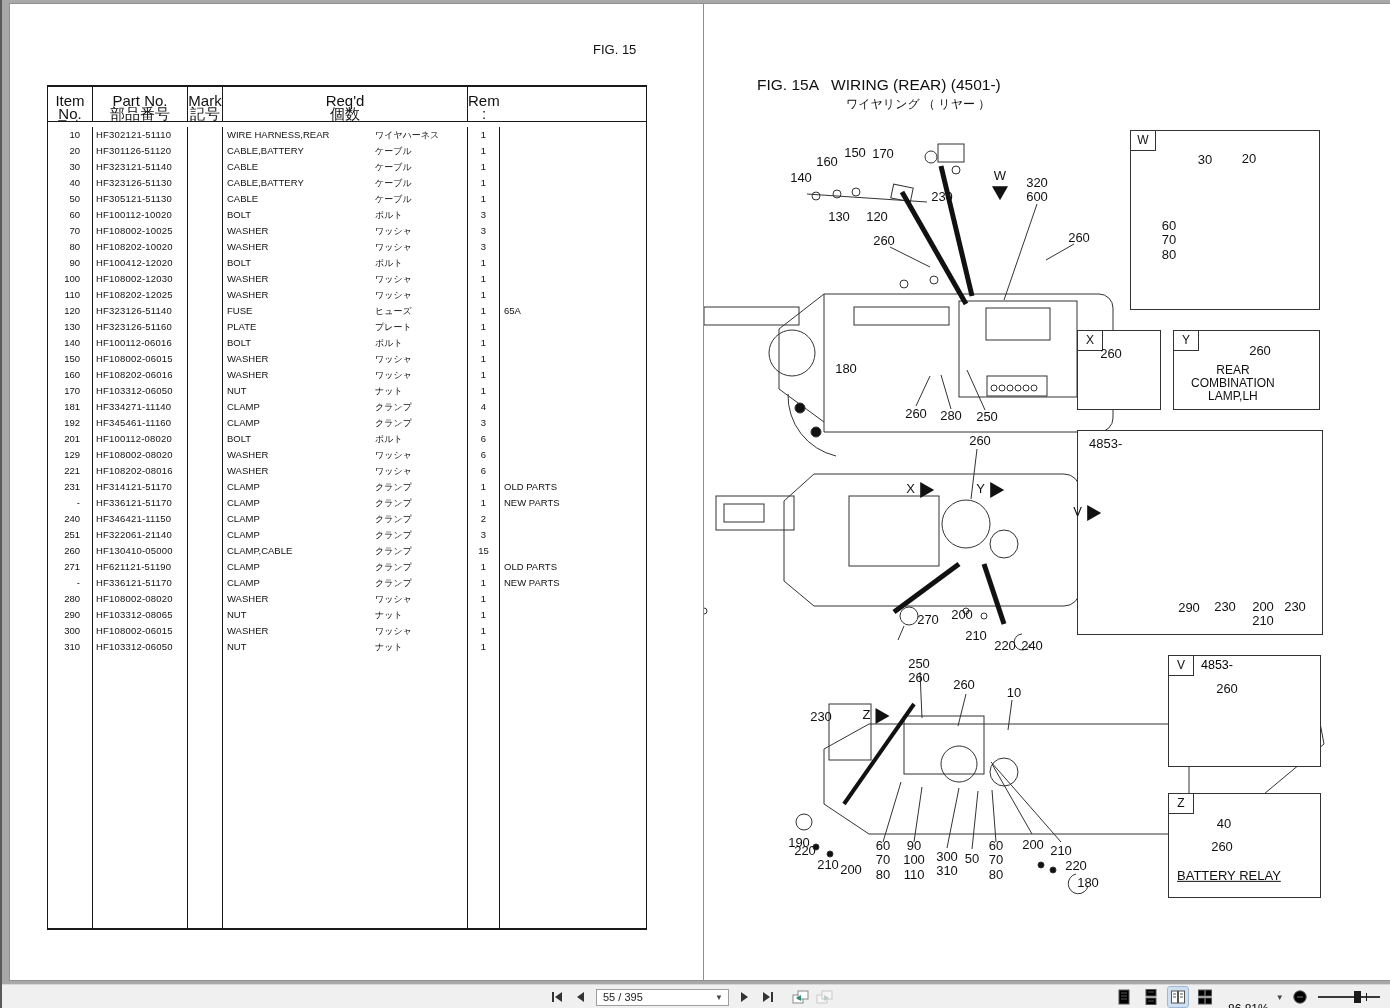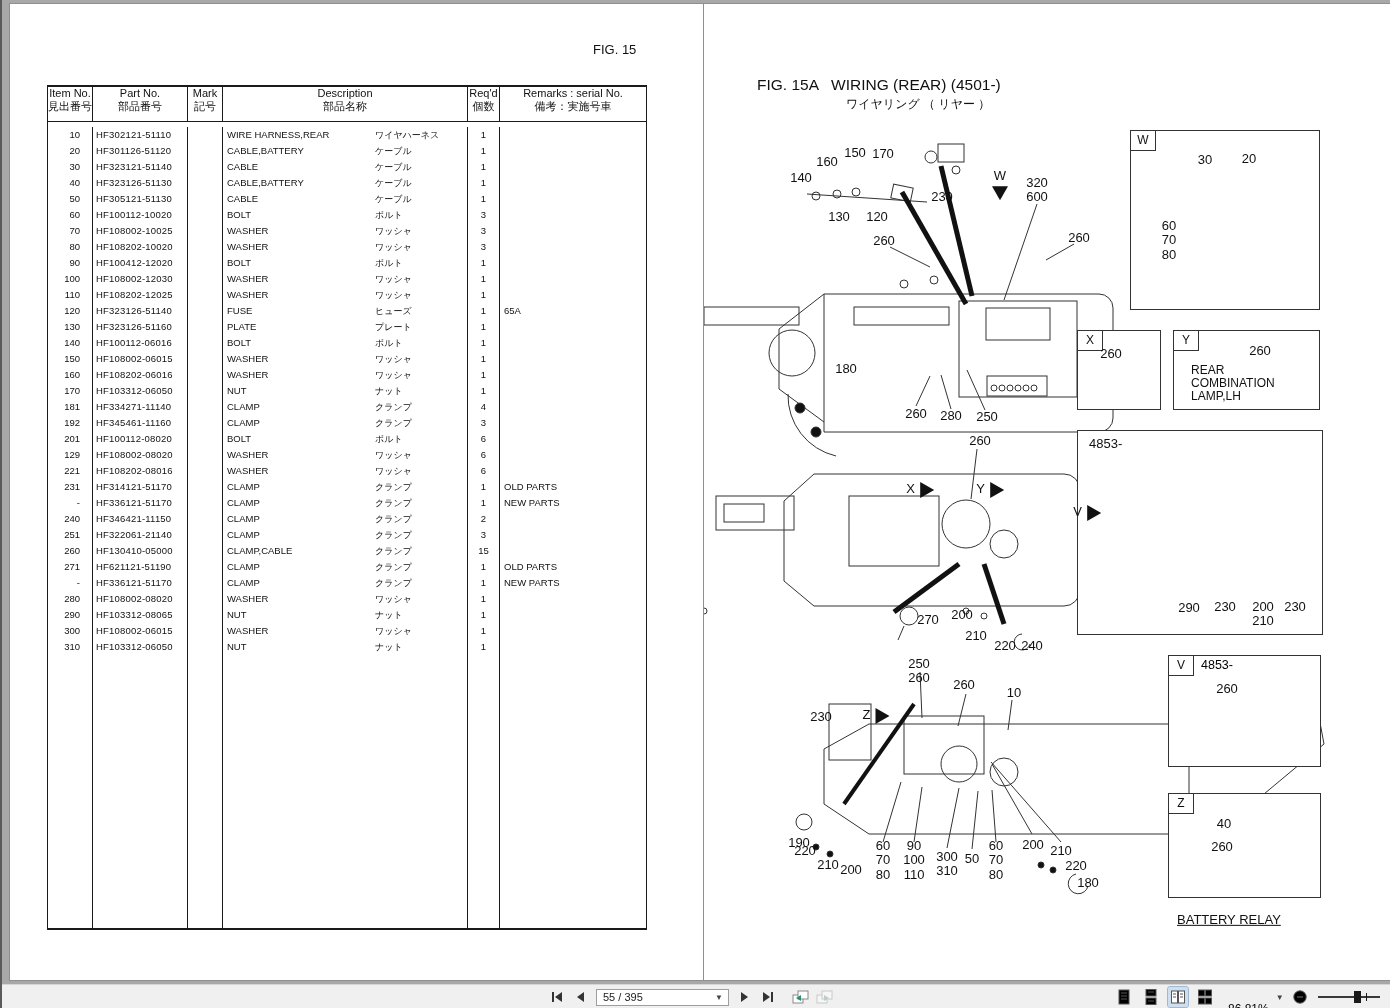--- a/index.html
+++ b/index.html
@@ -7,40 +7,40 @@
   .page{position:absolute;top:4px;height:976px;background:#ffffff;box-shadow:0 0 0 1px #8f8f8f;}
   #left-page{left:8px;width:820px;}
   #right-page{left:702px;width:688px;}
   
   #fig-label{position:absolute;left:583px;top:38px;width:70px;font-size:13px;color:#111;}
   #parts-table{position:absolute;left:37px;top:81px;width:600px;height:845px;display:flex;flex-direction:column;border-top:2px solid #1a1a1a;border-bottom:2px solid #1a1a1a;border-left:1px solid #1a1a1a;border-right:1px solid #1a1a1a;box-sizing:border-box;}
   .pgrid{display:grid;grid-template-columns:45px 95px 35px 245px 32px 1fr;}
   .c{border-right:1px solid #1a1a1a;box-sizing:border-box;overflow:hidden;}
   .c:last-child{border-right:none;}
   #table-head{border-bottom:1px solid #1a1a1a;height:34px;}
-  #table-head .c{text-align:center;font-size:11px;line-height:13px;padding-top:0;color:#111;}
+  #table-head .c{text-align:center;font-size:15px;line-height:13px;padding-top:7px;color:#111;}
   #table-body{padding-top:5px;}
   .prow{height:16px;font-size:9.5px;line-height:16px;color:#111;}
   .prow .ci{text-align:right;padding-right:12px;}
   .prow .cp{padding-left:3px;letter-spacing:.2px;}
   .prow .cd{padding-left:4px;display:flex;}
   .prow .cd .en{width:148px;flex:none;}
   .prow .cd .jp{flex:1;font-size:9px;}
   .prow .cq{text-align:center;}
   .prow .cr{padding-left:4px;}
   #table-fill{flex:1;}
   #table-fill .c{height:100%;}
   
   #rp-title{position:absolute;left:53px;top:72px;font-size:15.5px;color:#111;white-space:pre;}
   #rp-subtitle{position:absolute;left:142px;top:92px;font-size:12px;color:#111;}
   #diagram-svg{position:absolute;left:0;top:0;width:688px;height:976px;}
   .inset{position:absolute;border:1px solid #333;background:#fff;box-sizing:border-box;}
   .inset .tab{position:absolute;left:-1px;top:-1px;width:24px;height:19px;border:1px solid #333;background:#fff;font-size:12px;line-height:19px;text-align:center;color:#111;}
   .callout{position:absolute;transform:translate(-50%,-50%);font-size:13px;color:#111;white-space:pre-line;text-align:center;line-height:1.1;z-index:5;}
-  .callout.left{transform:translate(0,-50%);text-align:left;}
+  .callout.left{transform:translate(0,-50%);text-align:center;}
   .callout.u{text-decoration:underline;}
   .arr{display:inline-block;width:0;height:0;vertical-align:middle;}
   .arr.right{border:8px solid transparent;border-left:14px solid #111;border-right:0;margin-left:5px;}
   .arr.down{border:8px solid transparent;border-top:14px solid #111;border-bottom:0;display:block;margin:3px auto 0;}
   
   #toolbar{position:absolute;left:0;top:984px;width:1390px;height:24px;background:#f0f0f0;border-top:1px solid #d6d6d6;}
   .tb{position:absolute;top:0;height:24px;display:flex;align-items:center;gap:6px;}
   #tb-nav{left:546px;}
   #tb-zoom{left:1112px;gap:7px;}
   .ibtn{width:18px;height:18px;display:flex;align-items:center;justify-content:center;}
@@ -60,21 +60,20 @@
 
 <div id="stage">
 
   <div class="page" id="left-page">
     <div id="fig-label">FIG. 15</div>
     <div id="parts-table">
       <div class="pgrid" id="table-head">
         <div class="c"><span>Item No.</span><br><span>見出番号</span></div>
         <div class="c"><span>Part No.</span><br><span>部品番号</span></div>
         <div class="c"><span>Mark</span><br><span>記号</span></div>
-        <div class="c"><span>Description</span><br><span>部品名称</span></div>
         <div class="c"><span>Req'd</span><br><span>個数</span></div>
         <div class="c"><span>Remarks : serial No.</span><br><span>備考：実施号車</span></div>
       </div>
       <div id="table-body">
           <div class="pgrid prow">
             <div class="c ci">10</div>
             <div class="c cp">HF302121-51110</div>
             <div class="c cm"></div>
             <div class="c cd">
               <span class="en">WIRE HARNESS,REAR</span>
@@ -664,21 +663,21 @@
         <span class="callout" style="left: 292px; top: 856px;">60
 70
 80</span>
         <span class="callout" style="left: 329px; top: 841px;">200</span>
         <span class="callout" style="left: 357px; top: 847px;">210</span>
         <span class="callout" style="left: 372px; top: 862px;">220</span>
         <span class="callout" style="left: 384px; top: 879px;">180</span>
         <span class="callout" style="left: 523px; top: 685px;">260</span>
         <span class="callout" style="left: 520px; top: 820px;">40</span>
         <span class="callout" style="left: 518px; top: 843px;">260</span>
-        <span class="callout left u" style="left: 473px; top: 916px;">BATTERY RELAY</span>
+        <span class="callout left u" style="left: 473px; top: 872px;">BATTERY RELAY</span>
       </div>
   </div>
 
   <div id="toolbar">
     <div class="tb" id="tb-nav">
       <span class="ibtn">
         <svg width="16" height="16" viewBox="0 0 16 16">
             <rect x="3" y="3" width="2" height="10" fill="#333"></rect>
             <path d="M13,3 L6,8 L13,13 Z" fill="#333"></path>
           </svg>

